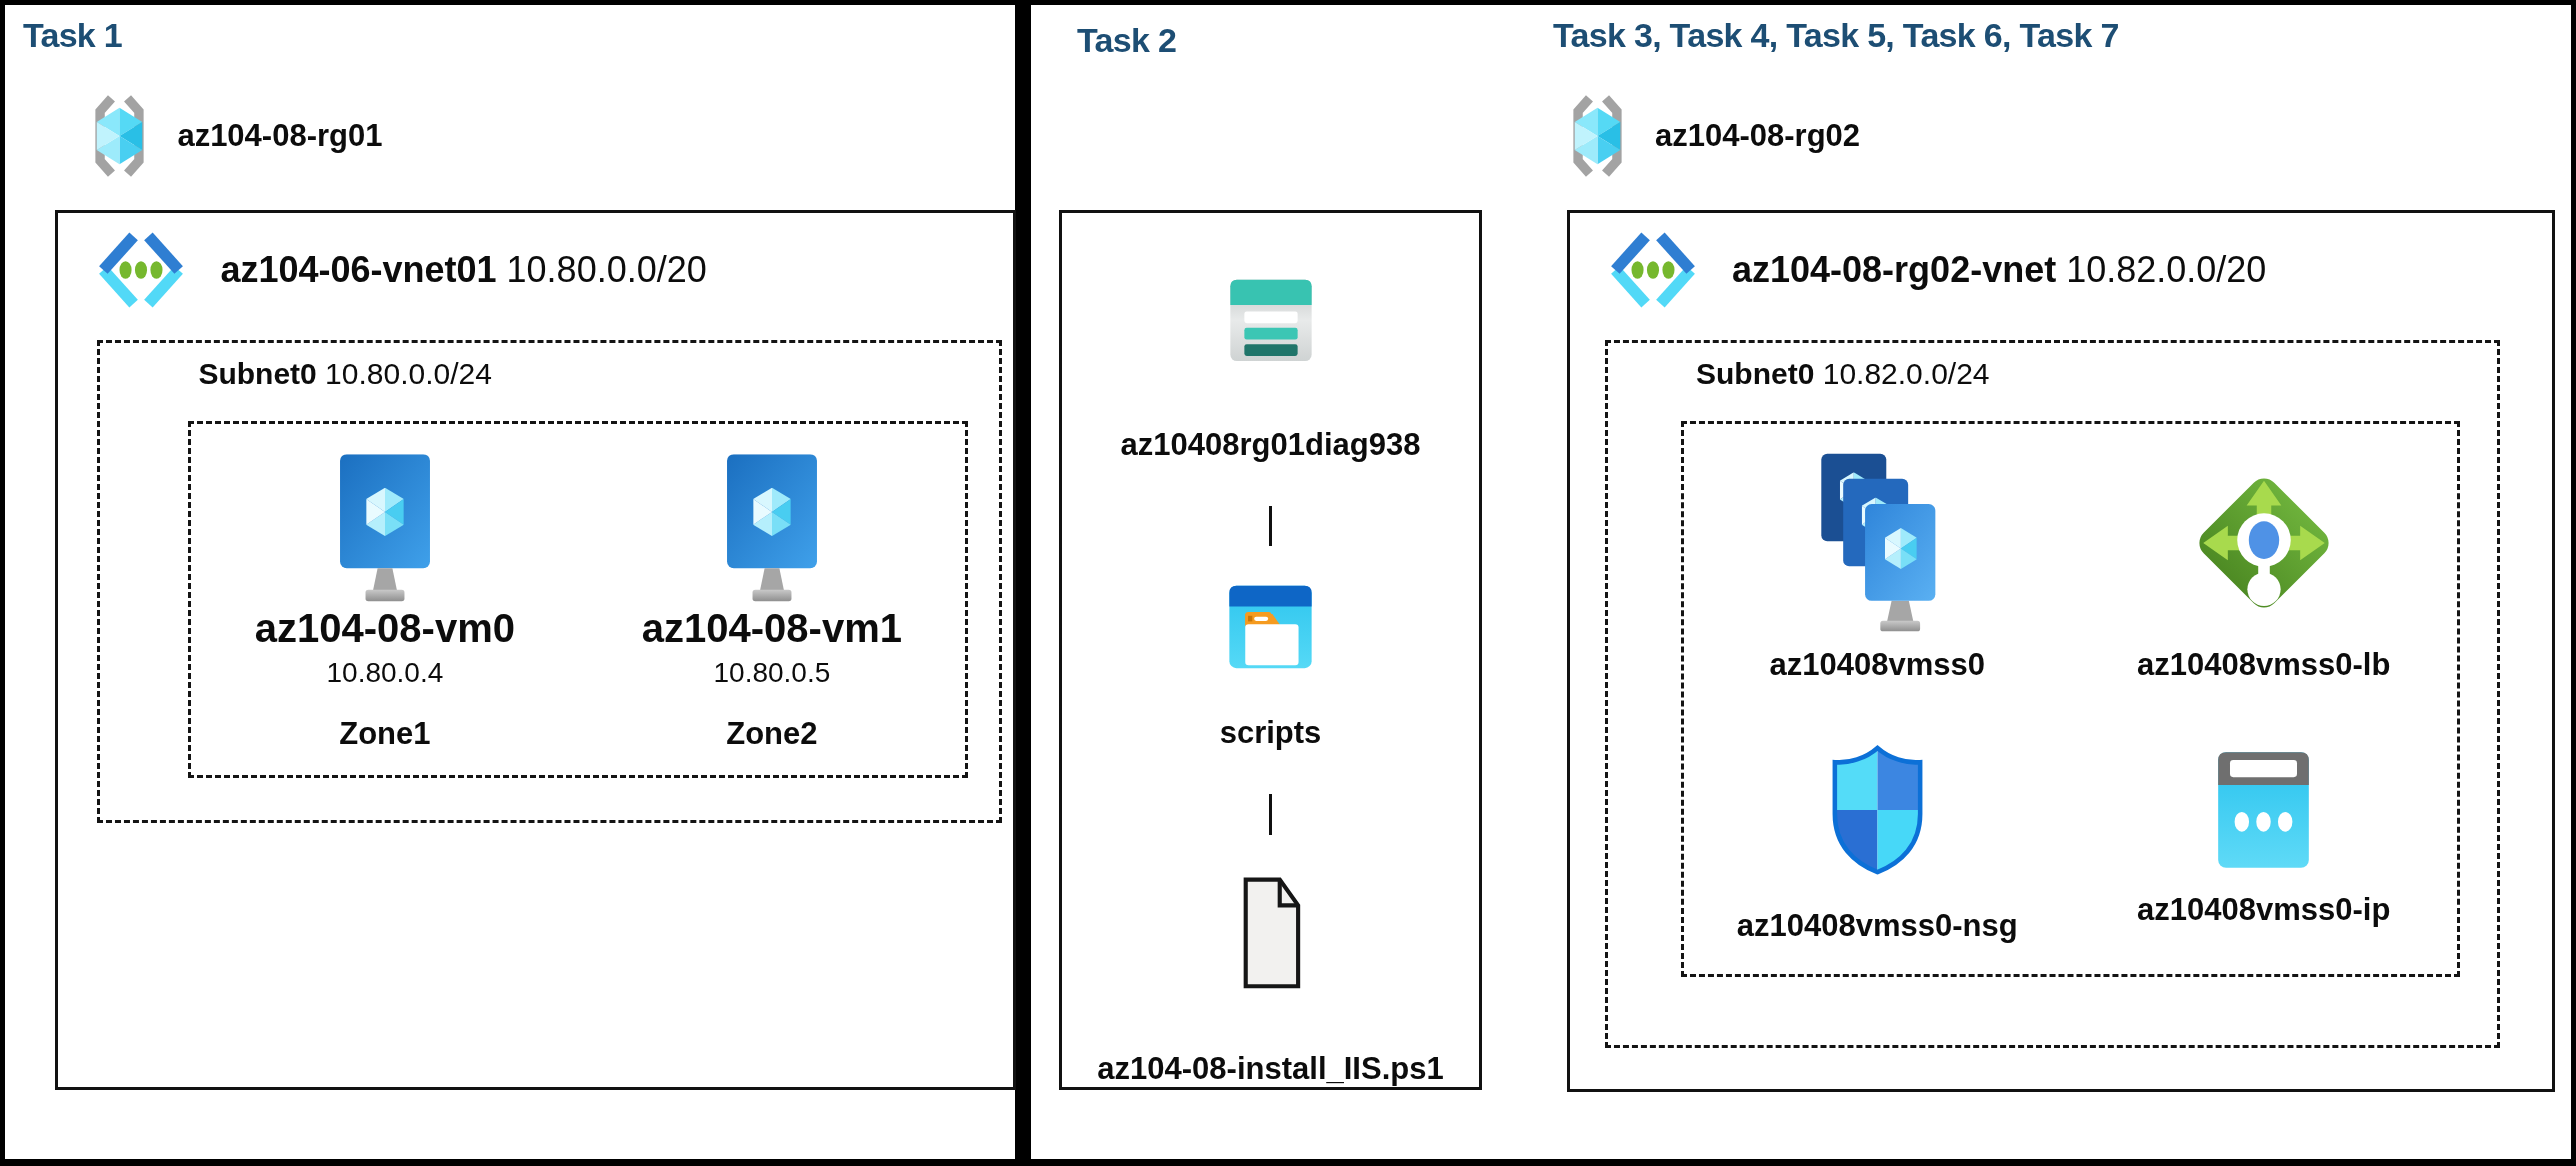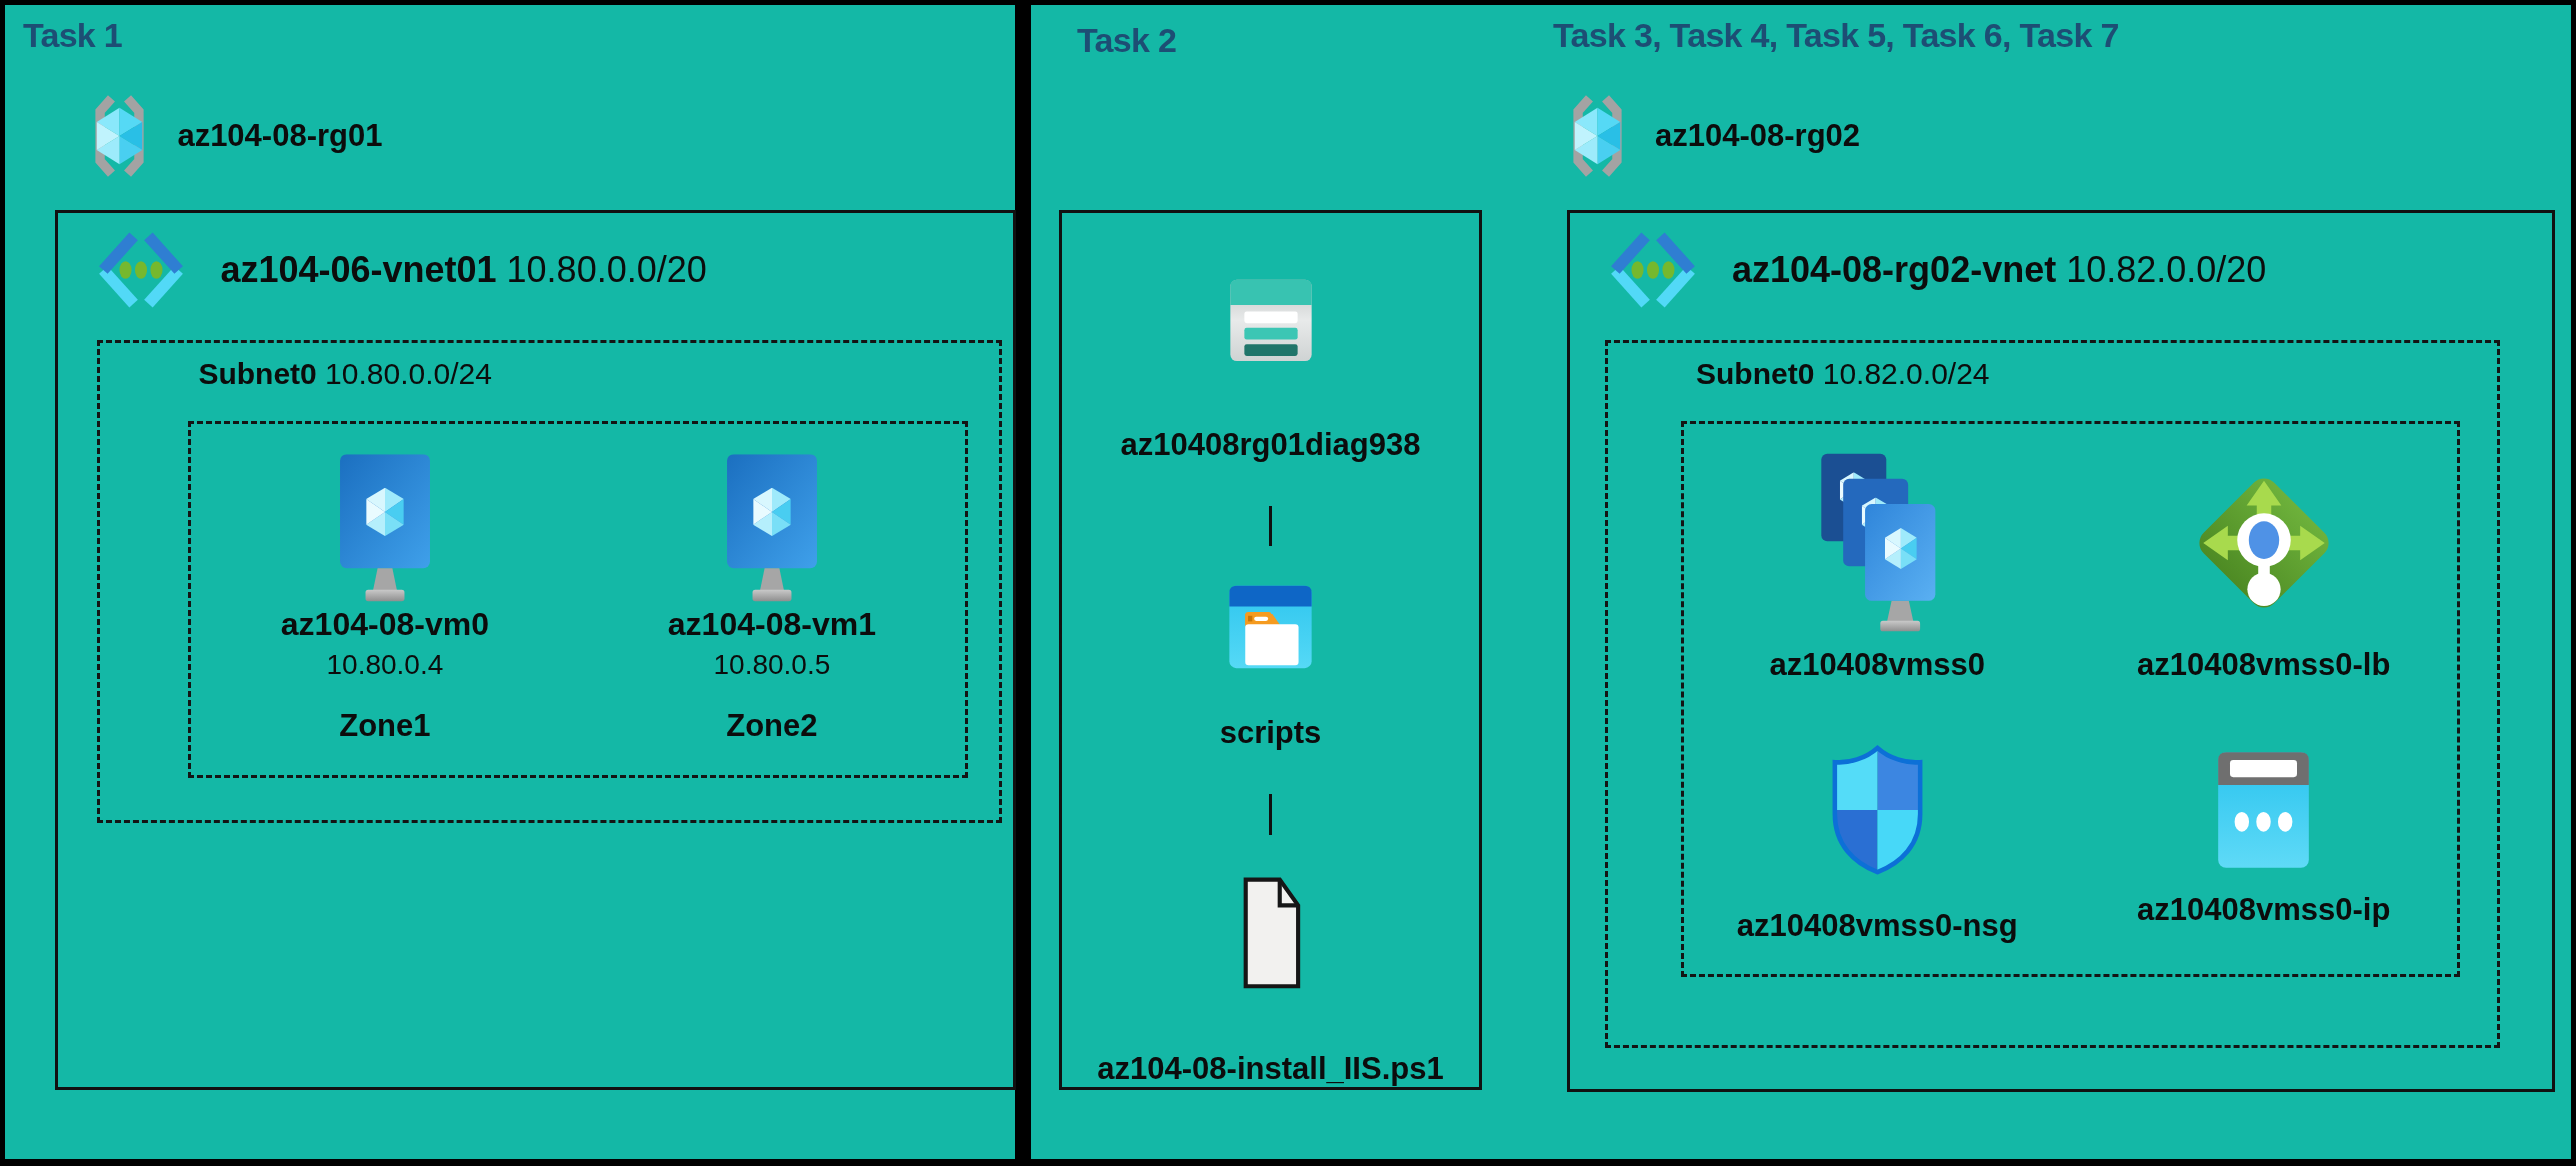--- a/index.html
+++ b/index.html
@@ -1,34 +1,34 @@
 <!DOCTYPE html>
 <html style="font-size:10.8px"><head>
 <meta charset="utf-8">
 <style>
   html,body{margin:0;padding:0;background:#000;}
   body{width:2576px;height:1166px;position:relative;overflow:hidden;
        font-family:"Liberation Sans","DejaVu Sans",sans-serif;color:#0c0c0c;}
-  .panel{position:absolute;top:5.4px;height:1154px;background:#14b8a6;}
+  .panel{position:absolute;top:5.4px;height:1154px;background:#ffffff;}
   #panel-task1{left:5.4px;width:1010px;}
   #panel-task2{left:1031px;width:569px;}
   #panel-task3{left:1529px;width:1042px;}
   .task-title{position:absolute;font-size:34px;font-weight:bold;color:#1d4e74;letter-spacing:-0.7px;white-space:nowrap;}
   .rg-row{position:absolute;display:flex;align-items:center;gap:24px;}
   .rg-label{font-size:31px;font-weight:bold;white-space:nowrap;}
   .vnet-box{position:absolute;border:3.4px solid #111;}
   .vnet-header{position:absolute;left:35px;top:17.5px;display:flex;align-items:center;gap:31px;}
   .vnet-label{font-size:36px;white-space:nowrap;}
   .subnet-box{position:absolute;border:3.4px dashed #141414;}
   .subnet-label{position:absolute;font-size:30px;white-space:nowrap;}
   .inner-box{position:absolute;border:3.4px dashed #141414;}
   .bold{font-weight:bold;}
   .vm-row{display:flex;height:100%;}
   .vm-cell{width:50%;display:flex;flex-direction:column;align-items:center;padding-top:30px;box-sizing:border-box;}
-  .vm-name{font-size:32px;font-weight:bold;white-space:nowrap;}
+  .vm-name{font-size:40px;font-weight:bold;white-space:nowrap;}
   .vm-ip{margin-top:5.4px;font-size:28px;white-space:nowrap;}
   .vm-zone{margin-top:27px;font-size:31px;font-weight:bold;white-space:nowrap;}
   .col2{display:flex;flex-direction:column;align-items:center;padding-top:63px;height:100%;box-sizing:border-box;gap:28px;}
   .res-label{font-size:31px;font-weight:bold;white-space:nowrap;}
   .connector{width:2.7px;height:58px;background:#101010;}
   .grid2{display:grid;grid-template-columns:1fr 1fr;grid-template-rows:1fr 1fr;height:100%;}
   .grid-cell{display:flex;flex-direction:column;align-items:center;box-sizing:border-box;}
   .row1{padding-top:24px;}
   .row2{padding-top:43px;}
   .icon-slot{display:flex;align-items:center;justify-content:center;}

